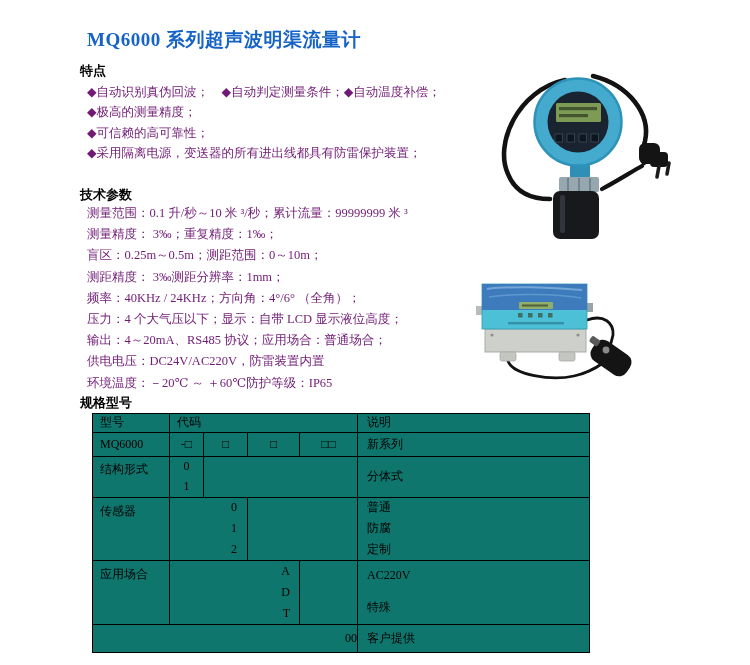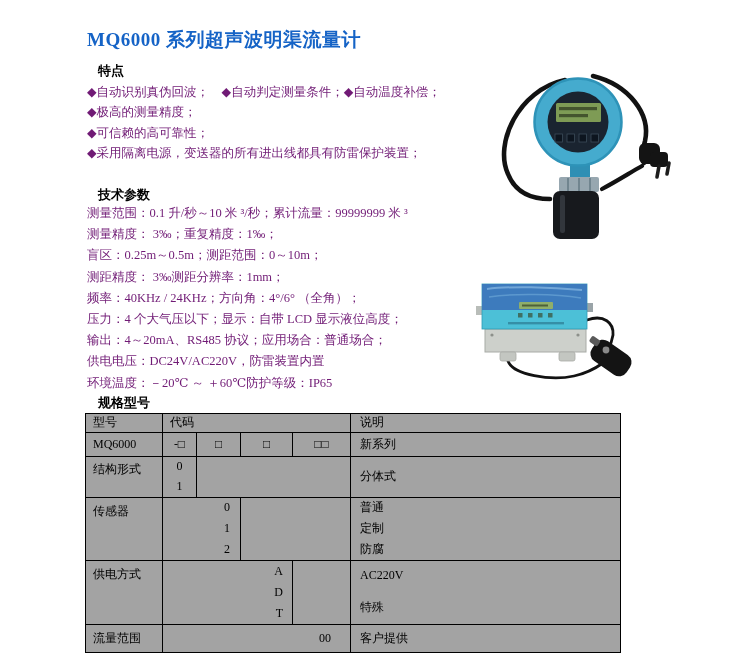--- a/index.html
+++ b/index.html
@@ -17,41 +17,41 @@
   html,body{background:#ffffff;}
   .page{
     position:relative;width:750px;height:665px;background:#ffffff;overflow:hidden;
     font-family:"Liberation Serif","DejaVu Serif",serif;color:var(--ink);
   }
   .doc-title{
     position:absolute;left:87px;top:27px;font-size:19px;font-weight:700;
     color:var(--title-blue);letter-spacing:.5px;white-space:nowrap;
   }
   .sec-heading{
-    position:absolute;left:98px;font-size:13px;font-weight:700;
+    position:absolute;left:80px;font-size:13px;font-weight:700;
     font-family:"Liberation Sans","DejaVu Sans",sans-serif;color:#000;
   }
   .h-features{top:62px;}
   .h-tech{top:186px;}
   .h-spec{top:394px;}
   ul.lines{position:absolute;left:87px;list-style:none;}
   ul.lines li{white-space:nowrap;font-size:12.5px;color:#701a75;}
   .features-list{top:82px;}
   .features-list li{line-height:20.3px;}
   .tech-list{top:203px;}
   .tech-list li{line-height:21.2px;}
 
   
   .spec-table{
-    position:absolute;left:85px;top:413px;width:536px;
+    position:absolute;left:92px;top:413px;width:498px;
     display:grid;
     grid-template-columns:77px 34px 44px 52px 58px auto;
     grid-template-rows:18.5px 24px 41px 63px 64px 27px;
     border:1.6px solid #000;
-    font-size:12px;color:#000;background:#a3a3a3;
+    font-size:12px;color:#000;background:#0f766e;
   }
   .cell{display:flex;align-items:center;padding-left:7px;}
   .desc{padding-left:9px;}
   .sym{justify-content:center;padding-left:0;}
   .codes-right{justify-content:flex-end;padding-left:0;}
   .stack{display:flex;flex-direction:column;justify-content:space-around;padding-left:9px;}
   .stack.center{align-items:center;padding-left:0;}
   .stack.right{align-items:flex-end;padding-left:0;}
   .br{border-right:1px solid #000;}
   .bb{border-bottom:1px solid #000;}
@@ -117,38 +117,37 @@
 
     <div class="cell br bb2" style="grid-row:4;grid-column:1;align-items:flex-start;padding-top:5px;">传感器</div>
     <div class="stack right br bb2" style="grid-row:4;grid-column:2/4;padding-right:10px;">
       <div>0</div>
       <div>1</div>
       <div>2</div>
     </div>
     <div class="br bb2" style="grid-row:4;grid-column:4/6;"></div>
     <div class="stack bb2" style="grid-row:4;grid-column:6;">
       <div>普通</div>
+      <div>防腐</div>
       <div>定制</div>
-      <div>防腐</div>
-    </div>
-
-    <div class="cell br bb2" style="grid-row:5;grid-column:1;align-items:flex-start;padding-top:5px;">供电方式</div>
+    </div>
+
+    <div class="cell br bb2" style="grid-row:5;grid-column:1;align-items:flex-start;padding-top:5px;">应用场合</div>
     <div class="stack right br bb2" style="grid-row:5;grid-column:2/5;padding-right:9px;">
       <div>A</div>
       <div>D</div>
       <div>T</div>
     </div>
     <div class="br bb2" style="grid-row:5;grid-column:5;"></div>
     <div class="stack bb2" style="grid-row:5;grid-column:6;">
       <div>AC220V</div>
       <div>特殊</div>
     </div>
 
-    <div class="cell br" style="grid-row:6;grid-column:1;">流量范围</div>
-    <div class="cell br codes-right" style="grid-row:6;grid-column:2/6;padding-right:19px;">00</div>
+    <div class="cell br codes-right" style="grid-row:6;grid-column:2/6;padding-right:0;">00</div>
     <div class="cell desc" style="grid-row:6;grid-column:6;">客户提供</div>
   </div>
 
   <svg class="photo photo1" width="212" height="216" viewBox="0 0 212 216" aria-hidden="true">
 
     <path d="M 87,22 C 40,32 16,86 30,116 C 39,138 58,141 72,141" fill="none" stroke="#121212" stroke-width="4.6" stroke-linecap="round"></path>
     <path d="M 115,18 C 151,27 173,56 167,83 C 164,95 163,100 166,105" fill="none" stroke="#121212" stroke-width="4.6" stroke-linecap="round"></path>
     <path d="M 124,131 C 141,122 153,114 164,108" fill="none" stroke="#121212" stroke-width="4.2" stroke-linecap="round"></path>
 
     <rect x="92" y="104" width="20" height="17" fill="#2f8fb4"></rect>

